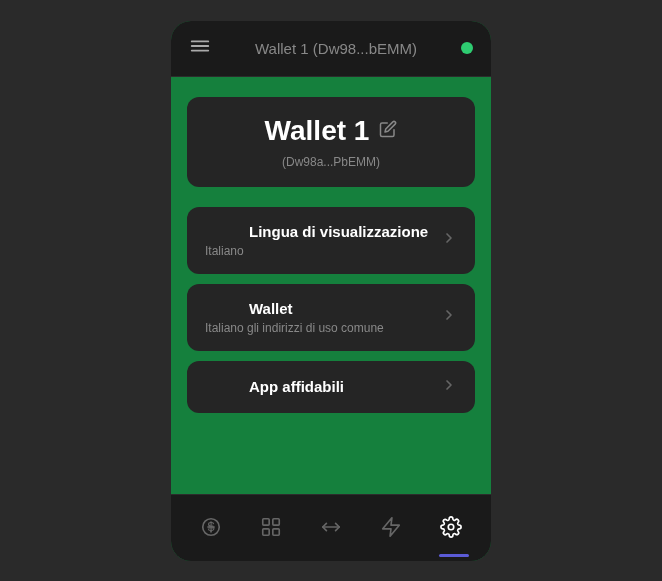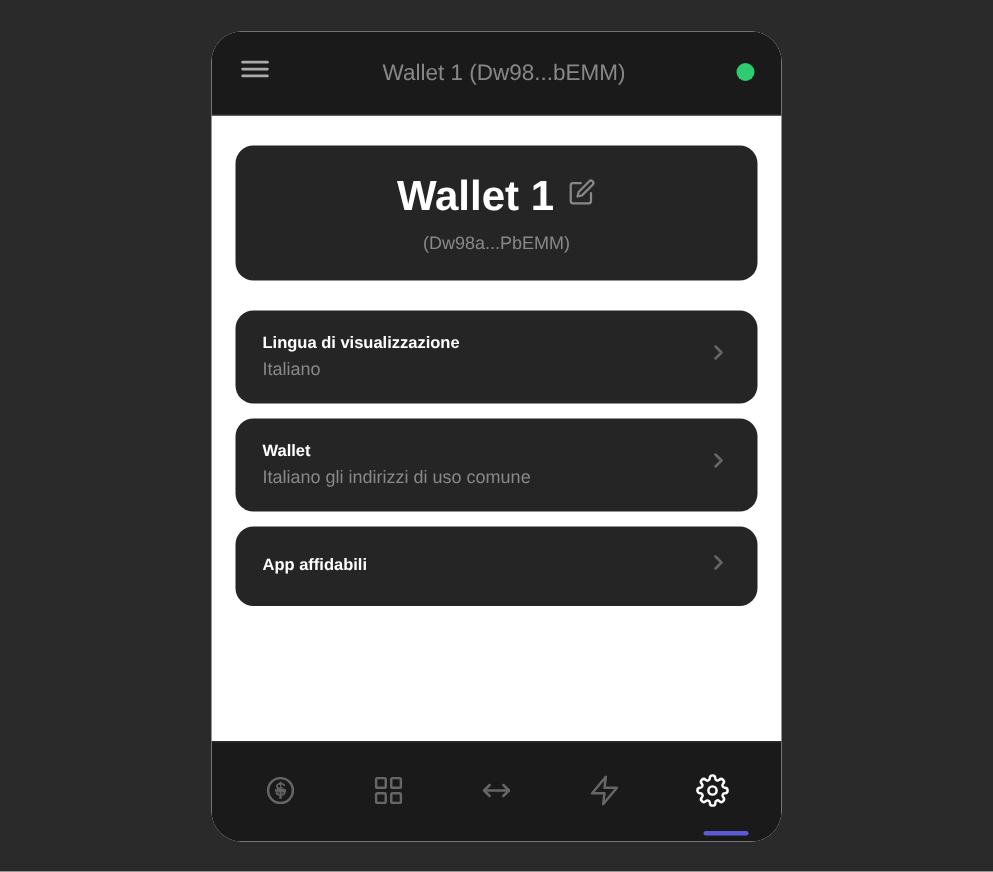--- a/index.html
+++ b/index.html
@@ -6,23 +6,23 @@
     body {
       background: #2a2a2a;
       display: flex;
       justify-content: center;
       align-items: center;
       width: 662px;
       height: 581px;
       font-family: -apple-system, BlinkMacSystemFont, 'Segoe UI', sans-serif;
     }
     .phone-frame {
-      width: 380px;
+      width: 320px;
       height: 540px;
-      background: #ffffff;
+      background: #15803d;
       border-radius: 20px;
       overflow: hidden;
       display: flex;
       flex-direction: column;
     }
     
     .header {
       display: flex;
       align-items: center;
       justify-content: space-between;
@@ -98,23 +98,24 @@
       justify-content: space-between;
       margin-bottom: 10px;
       cursor: pointer;
     }
     .menu-item-content {
       display: flex;
       flex-direction: column;
       gap: 4px;
     }
     .menu-item-title {
-      font-size: 11px;
+      font-size: 15px;
       font-weight: 600;
       color: #fff;
+      margin-left: 44px;
     }
     .menu-item-subtitle {
       font-size: 12px;
       color: #888;
     }
     .chevron-icon {
       color: #666;
       font-size: 16px;
     }
     

